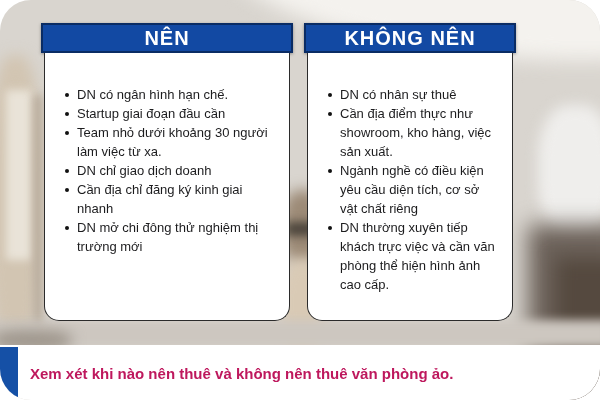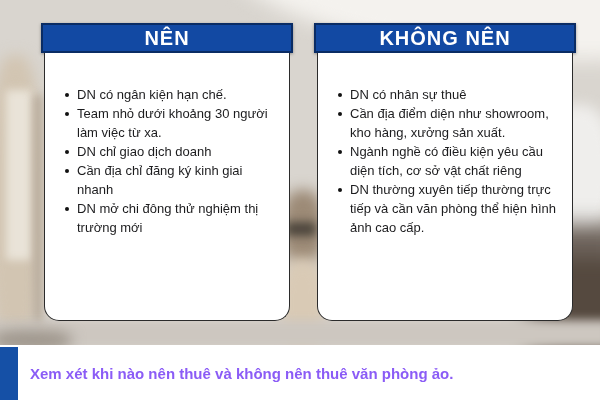--- a/index.html
+++ b/index.html
@@ -6,20 +6,21 @@
   body {
     font-family: "Liberation Sans", "DejaVu Sans", sans-serif;
     background: #ffffff;
   }
   .stage {
     position: relative;
     width: 600px;
     height: 400px;
     overflow: hidden;
     background: #d9d5cf;
+    border-radius: 31px;
   }
 
   
   .bg, .bg div { position: absolute; }
   .bg { inset: 0; }
   .blob { filter: blur(7px); border-radius: 40%; }
   .bg-arc        { left: 210px; top: -190px; width: 740px; height: 250px; background: #f4f2ee; border-radius: 50%; filter: blur(10px); }
   .bg-door       { left: -12px; top: 55px;  width: 55px;  height: 295px; background: #d2c5b2; }
   .bg-door-panel { left: 6px;   top: 90px;  width: 26px;  height: 170px; background: #e9e3d8; filter: blur(4px); }
   .bg-door-dark  { left: 34px;  top: 95px;  width: 8px;   height: 250px; background: #b4a898; filter: blur(4px); }
@@ -28,21 +29,21 @@
   .bg-mid-beige  { left: 280px; top: 258px; width: 45px;  height: 90px;  background: #d9cab5; }
   .bg-right-glow { left: 538px; top: 105px; width: 75px;  height: 130px; background: #efeeec; }
   .bg-sil        { left: 528px; top: 225px; width: 95px;  height: 180px; background: #6b6159; filter: blur(11px); }
   .bg-sil-core   { left: 556px; top: 258px; width: 66px;  height: 150px; background: #55493f; filter: blur(9px); }
   .bg-floor      { left: -10px; top: 320px; width: 620px; height: 28px;  background: #cdc7c0; filter: blur(5px); border-radius: 0; }
   .bg-floor-dk   { left: -8px;  top: 330px; width: 80px;  height: 20px;  background: #9e968c; }
 
   
   .card { position: absolute; top: 23px; height: 298px; }
   .card-left  { left: 44px;  width: 246px; }
-  .card-right { left: 317px; width: 256px; }
+  .card-right { left: 307px; width: 206px; }
   .card-header {
     position: absolute; top: 0; left: -3px; right: -3px; height: 30px;
     background: var(--header-blue, #1249a3);
     border: 2px solid var(--header-border, #0a2c64);
     box-sizing: border-box;
     display: flex; align-items: center; justify-content: center;
     color: #ffffff; font-size: 20px; font-weight: bold; letter-spacing: 1px;
     box-shadow: 0 1px 3px rgba(0,0,0,0.35);
   }
   .card-body {
@@ -73,21 +74,21 @@
   .caption-bar {
     position: absolute; left: 0; right: 0; top: 345px; height: 55px;
     background: #ffffff;
   }
   .caption-accent {
     position: absolute; left: 0; top: 2px; bottom: 0; width: 18px;
     background: var(--accent-blue, #1550a6);
   }
   .caption-text {
     position: absolute; left: 30px; top: 50%; transform: translateY(-50%);
-    font-size: 15px; font-weight: bold; color: #8b5cf6;
+    font-size: 15px; font-weight: bold; color: #be185d;
     white-space: nowrap;
   }
 </style>
 </head>
 <body>
 
 <div class="stage">
 
   <div class="bg">
     <div class="bg-arc"></div>
@@ -103,39 +104,40 @@
     <div class="bg-floor"></div>
     <div class="bg-floor-dk blob"></div>
   </div>
 
   <div class="card card-left">
     <div class="card-header">
       <span>NÊN</span>
     </div>
     <div class="card-body">
       <ul class="bullets">
-          <li>DN có ngân kiện hạn chế.</li>
+          <li>DN có ngân hình hạn chế.</li>
+          <li>Startup giai đoạn đầu cần</li>
           <li>Team nhỏ dưới khoảng 30 người làm việc từ xa.</li>
           <li>DN chỉ giao dịch doanh</li>
           <li>Cần địa chỉ đăng ký kinh giai nhanh</li>
           <li>DN mở chi đông thử nghiệm thị trường mới</li>
         </ul>
     </div>
   </div>
 
   <div class="card card-right">
     <div class="card-header">
       <span>KHÔNG NÊN</span>
     </div>
     <div class="card-body">
       <ul class="bullets">
           <li>DN có nhân sự thuê</li>
-          <li>Cần địa điểm diện như showroom, kho hàng, xưởng sản xuất.</li>
+          <li>Cần địa điểm thực như showroom, kho hàng, việc sản xuất.</li>
           <li>Ngành nghề có điều kiện yêu cầu diện tích, cơ sở vật chất riêng</li>
-          <li>DN thường xuyên tiếp thường trực tiếp và cần văn phòng thể hiện hình ảnh cao cấp.</li>
+          <li>DN thường xuyên tiếp khách trực việc và cần văn phòng thể hiện hình ảnh cao cấp.</li>
         </ul>
     </div>
   </div>
 
   <div class="caption-bar">
     <div class="caption-accent"></div>
     <div class="caption-text">Xem xét khi nào nên thuê và không nên thuê văn phòng ảo.</div>
   </div>
 
 </div>

